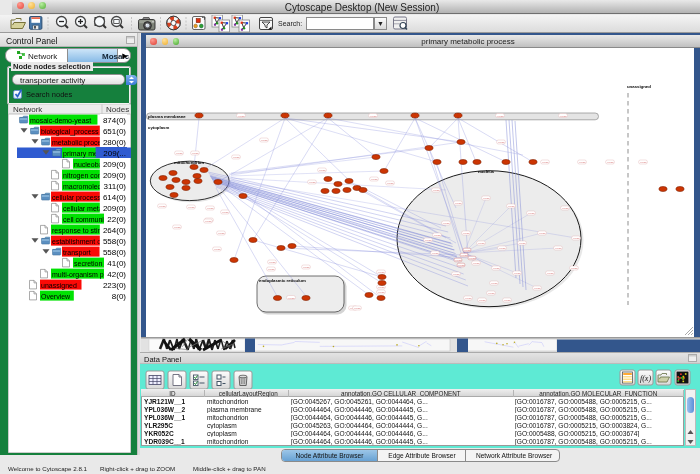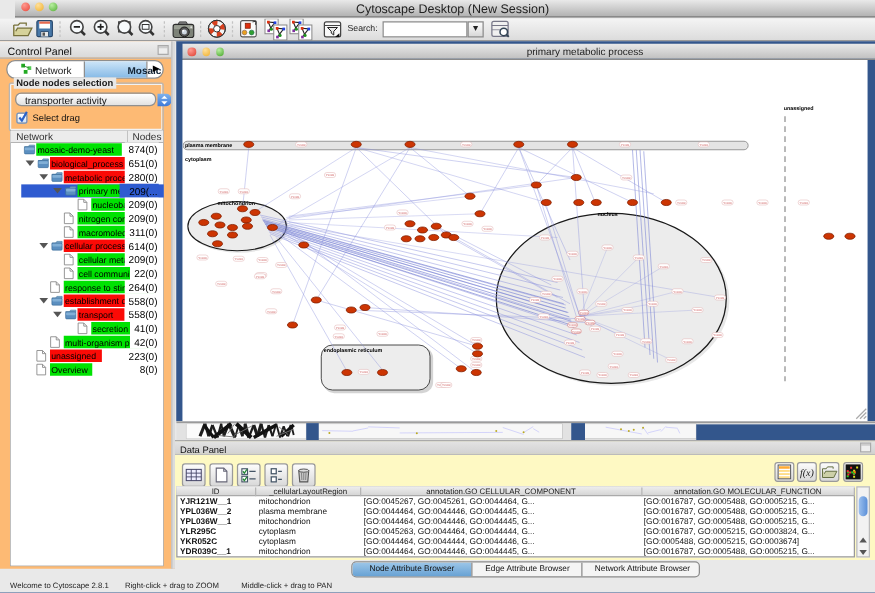--- a/index.html
+++ b/index.html
@@ -3,39 +3,39 @@
 * { margin:0; padding:0; box-sizing:border-box; }
 body { width:700px; height:474px; font-family:"Liberation Sans",sans-serif; overflow:hidden; position:relative; background:#e9e9e9; -webkit-font-smoothing:antialiased; }
 .abs { position:absolute; }
 #titlebar { left:12px; top:0; width:700px; height:14px; background:linear-gradient(#e9e9e9,#b2b2b2); border-bottom:1px solid #6f6f6f; }
 .tl { position:absolute; top:2.2px; width:7px; height:7px; border-radius:50%; }
 #titlebar .t { position:absolute; width:700px; text-align:center; top:1.5px; font-size:10px; color:#222; }
 #toolbar { left:0; top:15px; width:700px; height:18px; background:linear-gradient(#f4f4f4,#dcdcdc); border-bottom:1px solid #9a9a9a; }
 #searchlbl { position:absolute; left:278px; top:5px; font-size:7px; color:#222; }
 #searchbox { position:absolute; left:306px; top:2px; width:68px; height:13px; background:#fff; border:1px solid #8a8a8a; }
 #searcharrow { position:absolute; left:374px; top:2px; width:13px; height:13px; background:linear-gradient(#fdfdfd,#d8d8d8); border:1px solid #8a8a8a; font-size:7px; text-align:center; line-height:12px; color:#222; }
-#cpanel { left:0; top:33px; width:140px; height:422px; background:#fdba74; }
+#cpanel { left:0; top:33px; width:140px; height:422px; background:#15803d; }
 #cpanel-title { position:absolute; left:0; top:0; width:140px; height:14px; background:linear-gradient(#efefef,#d9d9d9); border-bottom:1px solid #b3b3b3; font-size:8.5px; color:#111; padding:2.5px 0 0 6px; }
 .floaticon { position:absolute; width:9px; height:8px; border:1px solid #aaa; background:#eee; box-shadow:inset 0 1.5px 0 #ccc; }
 #tabs { position:absolute; left:5px; top:15px; width:126px; height:15px; background:#fff; border:1px solid #8e8e8e; border-radius:7px; overflow:hidden; }
 #tab-mosaic { position:absolute; left:61px; top:0; width:51px; height:15px; background:linear-gradient(#cde5f8,#7db4e4); border-left:1px solid #8e8e8e; border-right:1px solid #8e8e8e; text-align:center; font-size:8px; font-weight:bold; color:#123; line-height:15px;padding-left:34px; }
 #tab-net { position:absolute; left:0; top:0; width:61px; height:15px; text-align:center; font-size:8px; color:#222; line-height:15px; }
 #tab-arr { position:absolute; left:112px; top:0; width:14px; height:15px; font-size:7px; text-align:center; line-height:14px; color:#000; }
 #groupbox { position:absolute; left:7px; top:33px; width:124px; height:39px; border:1px solid #b5b5b5; border-radius:2px; box-shadow:inset 0 0 0 1px #f2f2f2; }
 #grouplbl { position:absolute; left:11px; top:28.5px; z-index:3; font-size:7.5px; font-weight:bold; color:#1a1a1a; background:#e8e8e8; padding:0 2px; }
 #combo { position:absolute; left:12px; top:41px; width:113px; height:11px; background:linear-gradient(#ffffff,#e2e2e2); border:1px solid #909090; border-radius:5px; font-size:8px; color:#111; padding:1px 11px 0 7px; }
 #combo-btn { position:absolute; left:113px; top:0px; width:11px; height:9.5px; background:linear-gradient(#7fb2ec,#3c79d8); border-radius:0 4px 4px 0; color:#fff; }
 #checkbox { position:absolute; left:13px; top:57px; width:9px; height:9px; background:linear-gradient(#ffffff,#d4e4f8); border:1px solid #6a93c8; border-radius:2px; overflow:visible; }
 #checklbl { position:absolute; left:26px; top:57px; font-size:7.5px; color:#111; }
 #divider { left:137px; top:33px; width:3px; height:422px; background:#dcdcdc; border-left:1px solid #c0c0c0; }
 #frame { left:141px; top:33px; width:559px; height:304px; background:#33568c; }
 #frame-title { position:absolute; left:5px; top:2px; width:644px; height:13px; background:linear-gradient(#e9e9e9,#c0c0c0); border-bottom:1px solid #8a8a8a; }
 #frame-title .t { position:absolute; width:100%; text-align:center; top:2px; font-size:8px; color:#222; }
 #canvas { position:absolute; left:5px; top:15px; width:548px; height:289px; background:#fff; overflow:hidden; }
-#datapanel { left:140px; top:352px; width:560px; height:96px; background:#fef9c3; }
+#datapanel { left:140px; top:352px; width:560px; height:96px; background:#5eead4; }
 #dp-title { position:absolute; left:0; top:0; width:560px; height:12px; background:linear-gradient(#e3e3e3,#d2d2d2); border-top:1px solid #aaa; border-bottom:1px solid #bbb; font-size:7.5px; color:#111; padding:1.5px 0 0 4px; }
 #dp-table { position:absolute; left:1px; top:37px; width:543px; height:57px; background:#fff; border:1px solid #999; }
 #dp-hdr { position:absolute; left:141px; top:389px; width:543px; height:8px; background:linear-gradient(#efefef,#d6d6d6); border-bottom:1px solid #aaa; }
 .th { position:absolute; top:0.5px; font-size:6.3px; color:#222; text-align:center; border-right:1px solid #b5b5b5; height:7px; overflow:hidden; white-space:nowrap; }
 .tr { position:absolute; left:141px; width:543px; height:8px; }
 .tc { position:absolute; top:0.5px; font-size:6.6px; color:#111; white-space:nowrap; overflow:hidden; }
 .b { font-weight:bold; }
 #scroll { left:685px; top:389px; width:11px; height:57px; background:#f2f2f2; border:1px solid #bbb; }
 #thumb { position:absolute; left:1px; top:7px; width:7px; height:16px; background:linear-gradient(90deg,#9cc0ee,#5b8fd8); border-radius:4px; }
 #seg { left:281px; top:449px; width:279px; height:13px; border:1px solid #8a8a8a; border-radius:4px; background:#f4f4f4; overflow:hidden; font-size:6.6px; color:#111; }
@@ -200,21 +200,21 @@
     <div id="combo-btn"><svg width="11" height="10">
           <path d="M5.5 1.5 L8 4 L3 4 Z" fill="#fff"></path>
           <path d="M5.5 8.5 L8 6 L3 6 Z" fill="#fff"></path>
         </svg></div>
   </div>
   <div id="checkbox">
       <svg width="11" height="11" style="position:absolute;left:-1px;top:-3px">
         <path d="M2.5 6 L4.5 8.5 L8.5 1.5" fill="none" stroke="#2a62c8" stroke-width="1.7"></path>
       </svg>
     </div>
-  <div id="checklbl">Select drag</div>
+  <div id="checklbl">Search nodes</div>
   <svg width="123" height="349" viewBox="0 0 123 349" style="position:absolute;left:8px;top:71px">
 <rect x="0" y="0" width="123" height="349" fill="#fff" stroke="#9a9a9a" stroke-width="1"></rect>
 <rect x="0.5" y="0.5" width="122" height="9.5" fill="#ececec"></rect>
 <line x1="0.5" y1="10" x2="122.5" y2="10" stroke="#aaa" stroke-width="0.7"></line>
 <line x1="94" y1="0.5" x2="94" y2="10" stroke="#bbb" stroke-width="0.7"></line>
 <text x="5" y="8" font-size="8" fill="#333">Network</text>
 <text x="98" y="8" font-size="8" fill="#333">Nodes</text>
 <g transform="translate(0,-104)">
         <g transform="translate(11,114.9)">
           <path d="M0.5 2.5 L3.5 2.5 L4.5 1.2 L8.7 1.2 L8.7 2.8 L0.5 2.8 Z" fill="#7aa7cc" stroke="#4477a0" stroke-width="0.5"></path>

